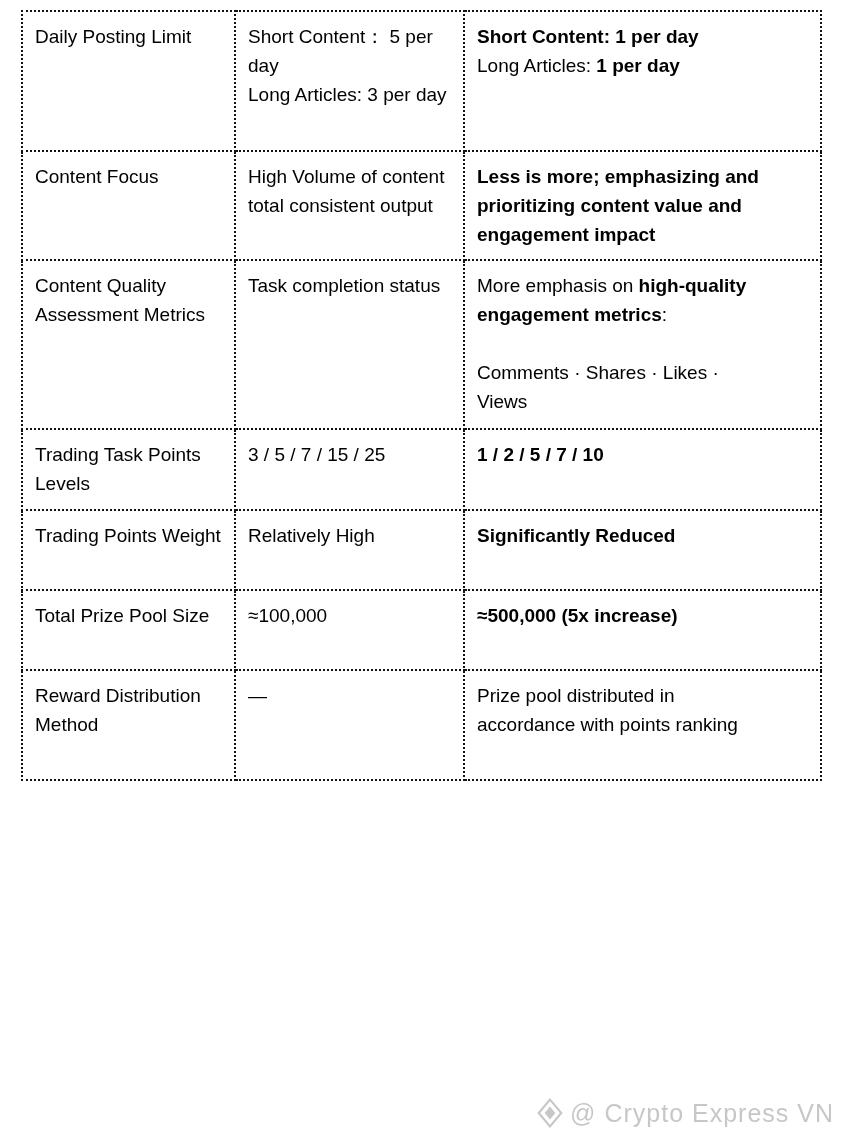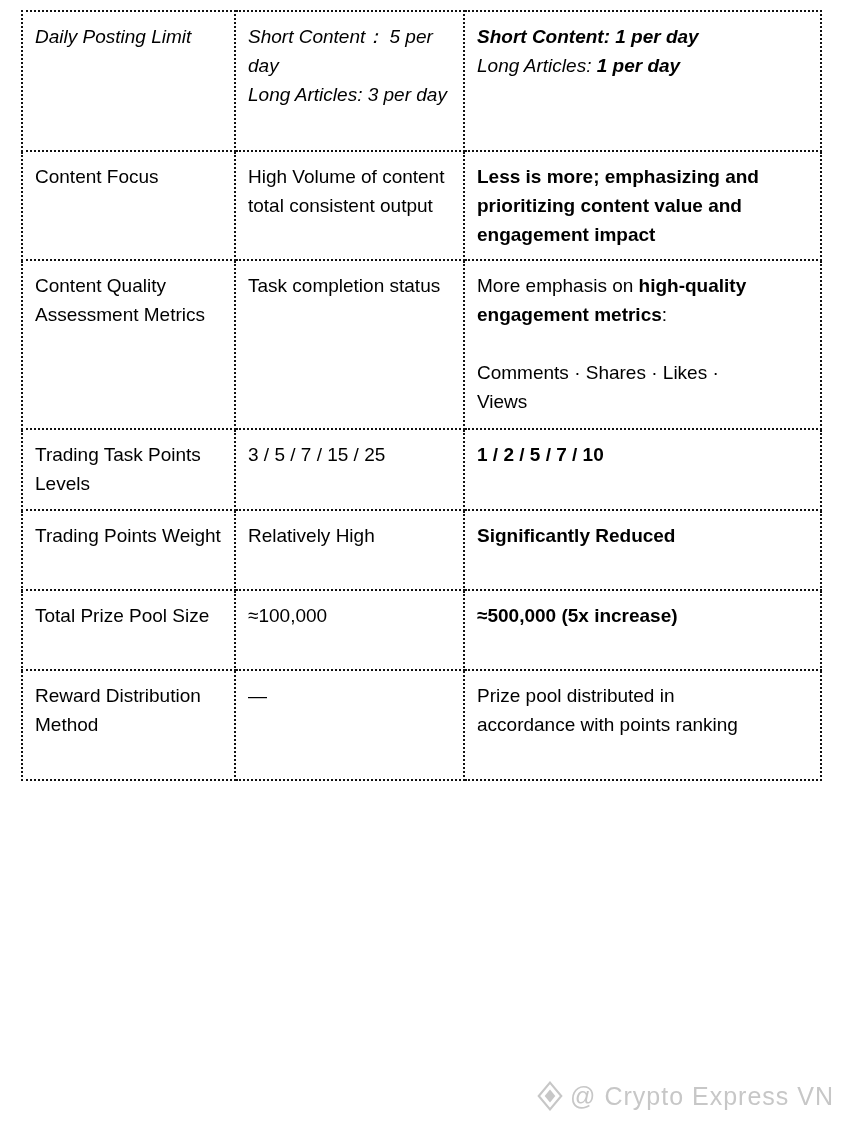--- a/index.html
+++ b/index.html
@@ -30,34 +30,34 @@
     padding: 10px 12px;
     font-size: 19px;
     line-height: 29px;
     font-weight: 400;
     word-wrap: break-word;
   }
   table.cmp th, td.task-cell {
     font-weight: 700;
   }
   tr.hrow   { height: 80px; }
-  tr.r1     { height: 140px; font-style: italic; }
+  tr.r1     { height: 140px; }
   tr.r2     { height: 109px; }
   tr.r3     { height: 109px; }
   tr.r4     { height: 169px; }
   tr.r5     { height: 81px; }
   tr.r6     { height: 80px; }
   tr.r7     { height: 80px; }
   tr.r8     { height: 140px; }
   tr.r9     { height: 110px; }
   .seg-b { font-weight: 700; margin-top: 44px; }
   .watermark {
     position: absolute;
     right: 14px;
-    bottom: 23px;
+    bottom: 6px;
     display: flex;
     align-items: center;
     gap: 7px;
     font-size: 25px;
     letter-spacing: 1px;
     user-select: none;
     white-space: nowrap;
   }
   .watermark .wm-icon svg { display: block; }
 </style>

